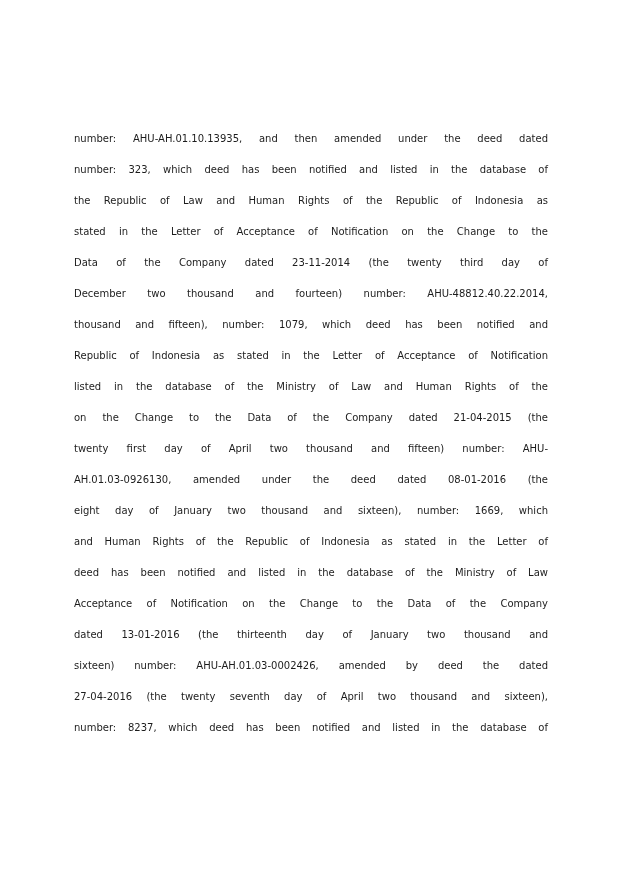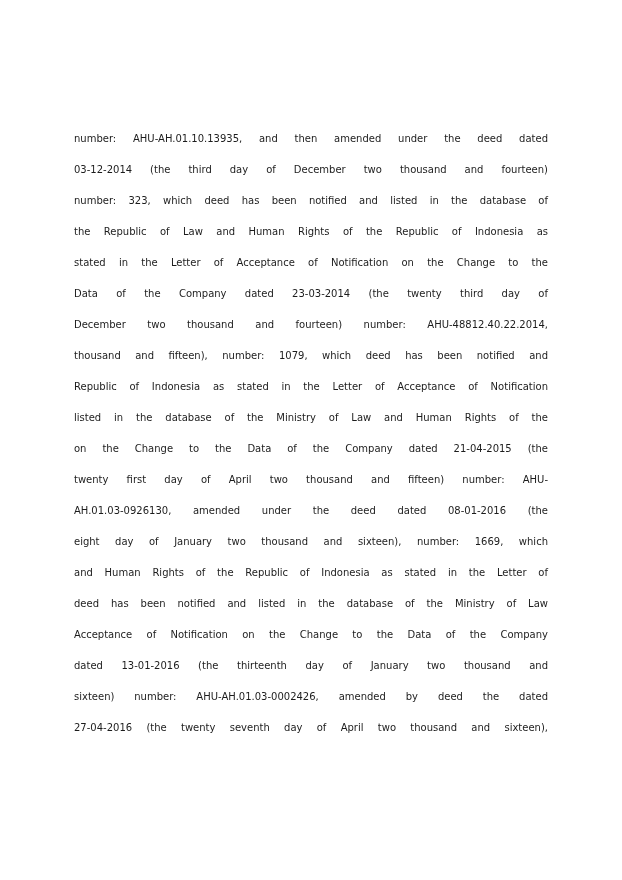--- a/index.html
+++ b/index.html
@@ -33,33 +33,33 @@
     overflow: visible;
     white-space: normal;
   }
 </style>
 </head>
 <body>
 
 <div class="page">
   <div class="text-block">
     <div class="doc-line">number: AHU-AH.01.10.13935, and then amended under the deed dated</div>
-    <div class="doc-line">03-12-2014 (the third day of December two thousand and fourteen)</div>
     <div class="doc-line">number: 323, which deed has been notified and listed in the database of</div>
     <div class="doc-line">the Republic of Law and Human Rights of the Republic of Indonesia as</div>
     <div class="doc-line">stated in the Letter of Acceptance of Notification on the  Change to the</div>
-    <div class="doc-line">Data of the Company dated 23-03-2014 (the twenty third day of</div>
+    <div class="doc-line">Data of the Company dated 23-11-2014 (the twenty third day of</div>
     <div class="doc-line">December two thousand and fourteen) number: AHU-48812.40.22.2014,</div>
     <div class="doc-line">thousand and fifteen), number: 1079, which deed has been notified and</div>
     <div class="doc-line">Republic of Indonesia as stated in the Letter of Acceptance of Notification</div>
     <div class="doc-line">listed in the database of the Ministry of Law and Human Rights of the</div>
     <div class="doc-line">on the  Change to the Data of the Company dated 21-04-2015 (the</div>
     <div class="doc-line">twenty first day of April two thousand and fifteen) number: AHU-</div>
     <div class="doc-line">AH.01.03-0926130, amended under the deed dated 08-01-2016 (the</div>
     <div class="doc-line">eight day of January two thousand and sixteen), number: 1669, which</div>
     <div class="doc-line">and Human Rights of the Republic of Indonesia as stated in the Letter of</div>
     <div class="doc-line">deed has been notified and listed in the database of the Ministry of Law</div>
     <div class="doc-line">Acceptance of Notification on the  Change to the Data of the Company</div>
     <div class="doc-line">dated 13-01-2016 (the thirteenth day of January two thousand and</div>
     <div class="doc-line">sixteen) number: AHU-AH.01.03-0002426, amended by deed the dated</div>
     <div class="doc-line">27-04-2016 (the twenty seventh day of April two thousand and sixteen),</div>
+    <div class="doc-line">number: 8237, which deed has been notified and listed in the database of</div>
   </div>
 </div>
 
 </body></html>

